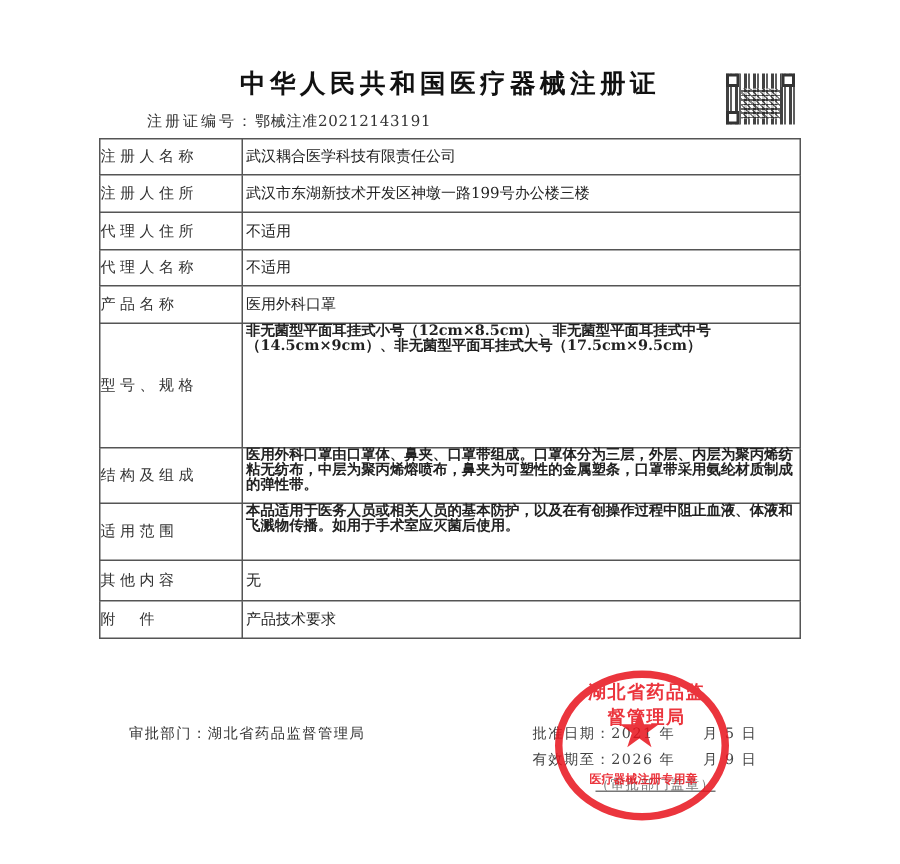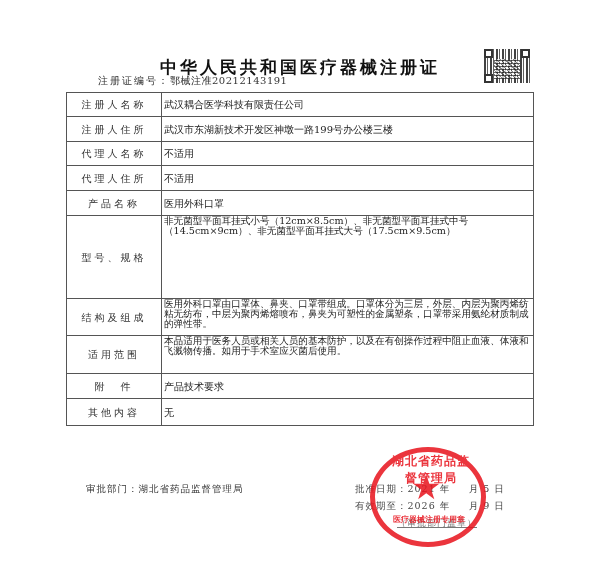--- a/index.html
+++ b/index.html
@@ -6,21 +6,20 @@
     body {
       width: 600px; height: 576px; position: relative; overflow: hidden;
       font-family: "DejaVu Serif", "Liberation Serif", serif;
       color: #222;
     }
     .title {
       position: absolute; left: 0; top: 44px; width: 600px;
       text-align: center; font-size: 17px; font-weight: bold;
       letter-spacing: 3px; color: #111;
       font-family: "DejaVu Sans", sans-serif;
-      margin-top: 12px;
     }
     .reg-no {
       position: absolute; left: 98px; top: 74px; font-size: 10px; color: #333;
       letter-spacing: 0.5px;
     }
     .reg-no .lbl { letter-spacing: 2px; margin-top: 40px; }
     .qr {
       position: absolute; left: 484px; top: 49px; width: 46px; height: 34px;
       background:
         repeating-linear-gradient(90deg, #222 0 2px, #fff 2px 3px, #444 3px 4px, #fff 4px 6px),
@@ -47,26 +46,26 @@
     table.reg {
       position: absolute; left: 66px; top: 92px; width: 468px;
       border-collapse: collapse; table-layout: fixed;
     }
     table.reg td {
       border: 1px solid #555; padding: 0; vertical-align: middle;
       font-size: 10px; line-height: 11px;
     }
     table.reg tr { }
     td.lbl {
-      width: 94px; text-align: center; letter-spacing: 3px; color: #333;
+      width: 94px; letter-spacing: 3px; color: #333;
       font-size: 10.5px;
     }
     td.val { padding-left: 2px !important; color: #222; margin-top: 28px; }
     td.val.small { font-size: 7px; line-height: 8px; vertical-align: top; padding-top: 3px; }
-    td.val.para { vertical-align: top; padding-top: 0; font-size: 9.6px; line-height: 10px; padding-right: 3px; }
+    td.val.para { vertical-align: top; padding-top: 0; font-size: 9.6px; line-height: 10px; padding-right: 3px; font-weight: bold; }
     .footer-left {
       position: absolute; left: 86px; top: 483px; font-size: 9.5px; color: #333;
       letter-spacing: 1px;
     }
     .footer-right { position: absolute; left: 355px; font-size: 9.5px; color: #444; letter-spacing: 1px; text-decoration: underline; }
     .fr1 { top: 483px; }
     .fr2 { top: 500px; }
     .fr3 { top: 517px; left: 397px; color: #777; font-size: 9px; }
     .date-row span { display: inline-block; }
     .seal {
@@ -106,51 +105,51 @@
 <table class="reg">
   <tbody>
       <tr style="height:24px">
     <td class="lbl">注册人名称</td>
     <td class="val">武汉耦合医学科技有限责任公司</td>
   </tr>
   <tr style="height:25px">
     <td class="lbl">注册人住所</td>
     <td class="val">武汉市东湖新技术开发区神墩一路199号办公楼三楼</td>
   </tr>
+  <tr style="height:25px">
+    <td class="lbl">代理人住所</td>
+    <td class="val">不适用</td>
+  </tr>
   <tr style="height:24px">
     <td class="lbl">代理人名称</td>
-    <td class="val">不适用</td>
-  </tr>
-  <tr style="height:25px">
-    <td class="lbl">代理人住所</td>
     <td class="val">不适用</td>
   </tr>
   <tr style="height:25px">
     <td class="lbl">产品名称</td>
     <td class="val">医用外科口罩</td>
   </tr>
   <tr style="height:83px">
     <td class="lbl">型号、规格</td>
     <td class="val para">非无菌型平面耳挂式小号（12cm×8.5cm）、非无菌型平面耳挂式中号（14.5cm×9cm）、非无菌型平面耳挂式大号（17.5cm×9.5cm）</td>
   </tr>
   <tr style="height:37px">
     <td class="lbl">结构及组成</td>
     <td class="val para">医用外科口罩由口罩体、鼻夹、口罩带组成。口罩体分为三层，外层、内层为聚丙烯纺粘无纺布，中层为聚丙烯熔喷布，鼻夹为可塑性的金属塑条，口罩带采用氨纶材质制成的弹性带。</td>
   </tr>
   <tr style="height:38px">
     <td class="lbl">适用范围</td>
     <td class="val para">本品适用于医务人员或相关人员的基本防护，以及在有创操作过程中阻止血液、体液和飞溅物传播。如用于手术室应灭菌后使用。</td>
   </tr>
+  <tr style="height:27px">
+    <td class="lbl">其他内容</td>
+    <td class="val">无</td>
+  </tr>
   <tr style="height:25px">
     <td class="lbl">附　件</td>
     <td class="val">产品技术要求</td>
-  </tr>
-  <tr style="height:27px">
-    <td class="lbl">其他内容</td>
-    <td class="val">无</td>
   </tr>
 </tbody>
   </table>
 
 <div class="footer-left">
   <span>审批部门：</span><span>湖北省药品监督管理局</span>
 </div>
 
 <div class="footer-right fr1 date-row">
   <span>批准日期：</span><span>2021 年 　 月 5 日</span>

